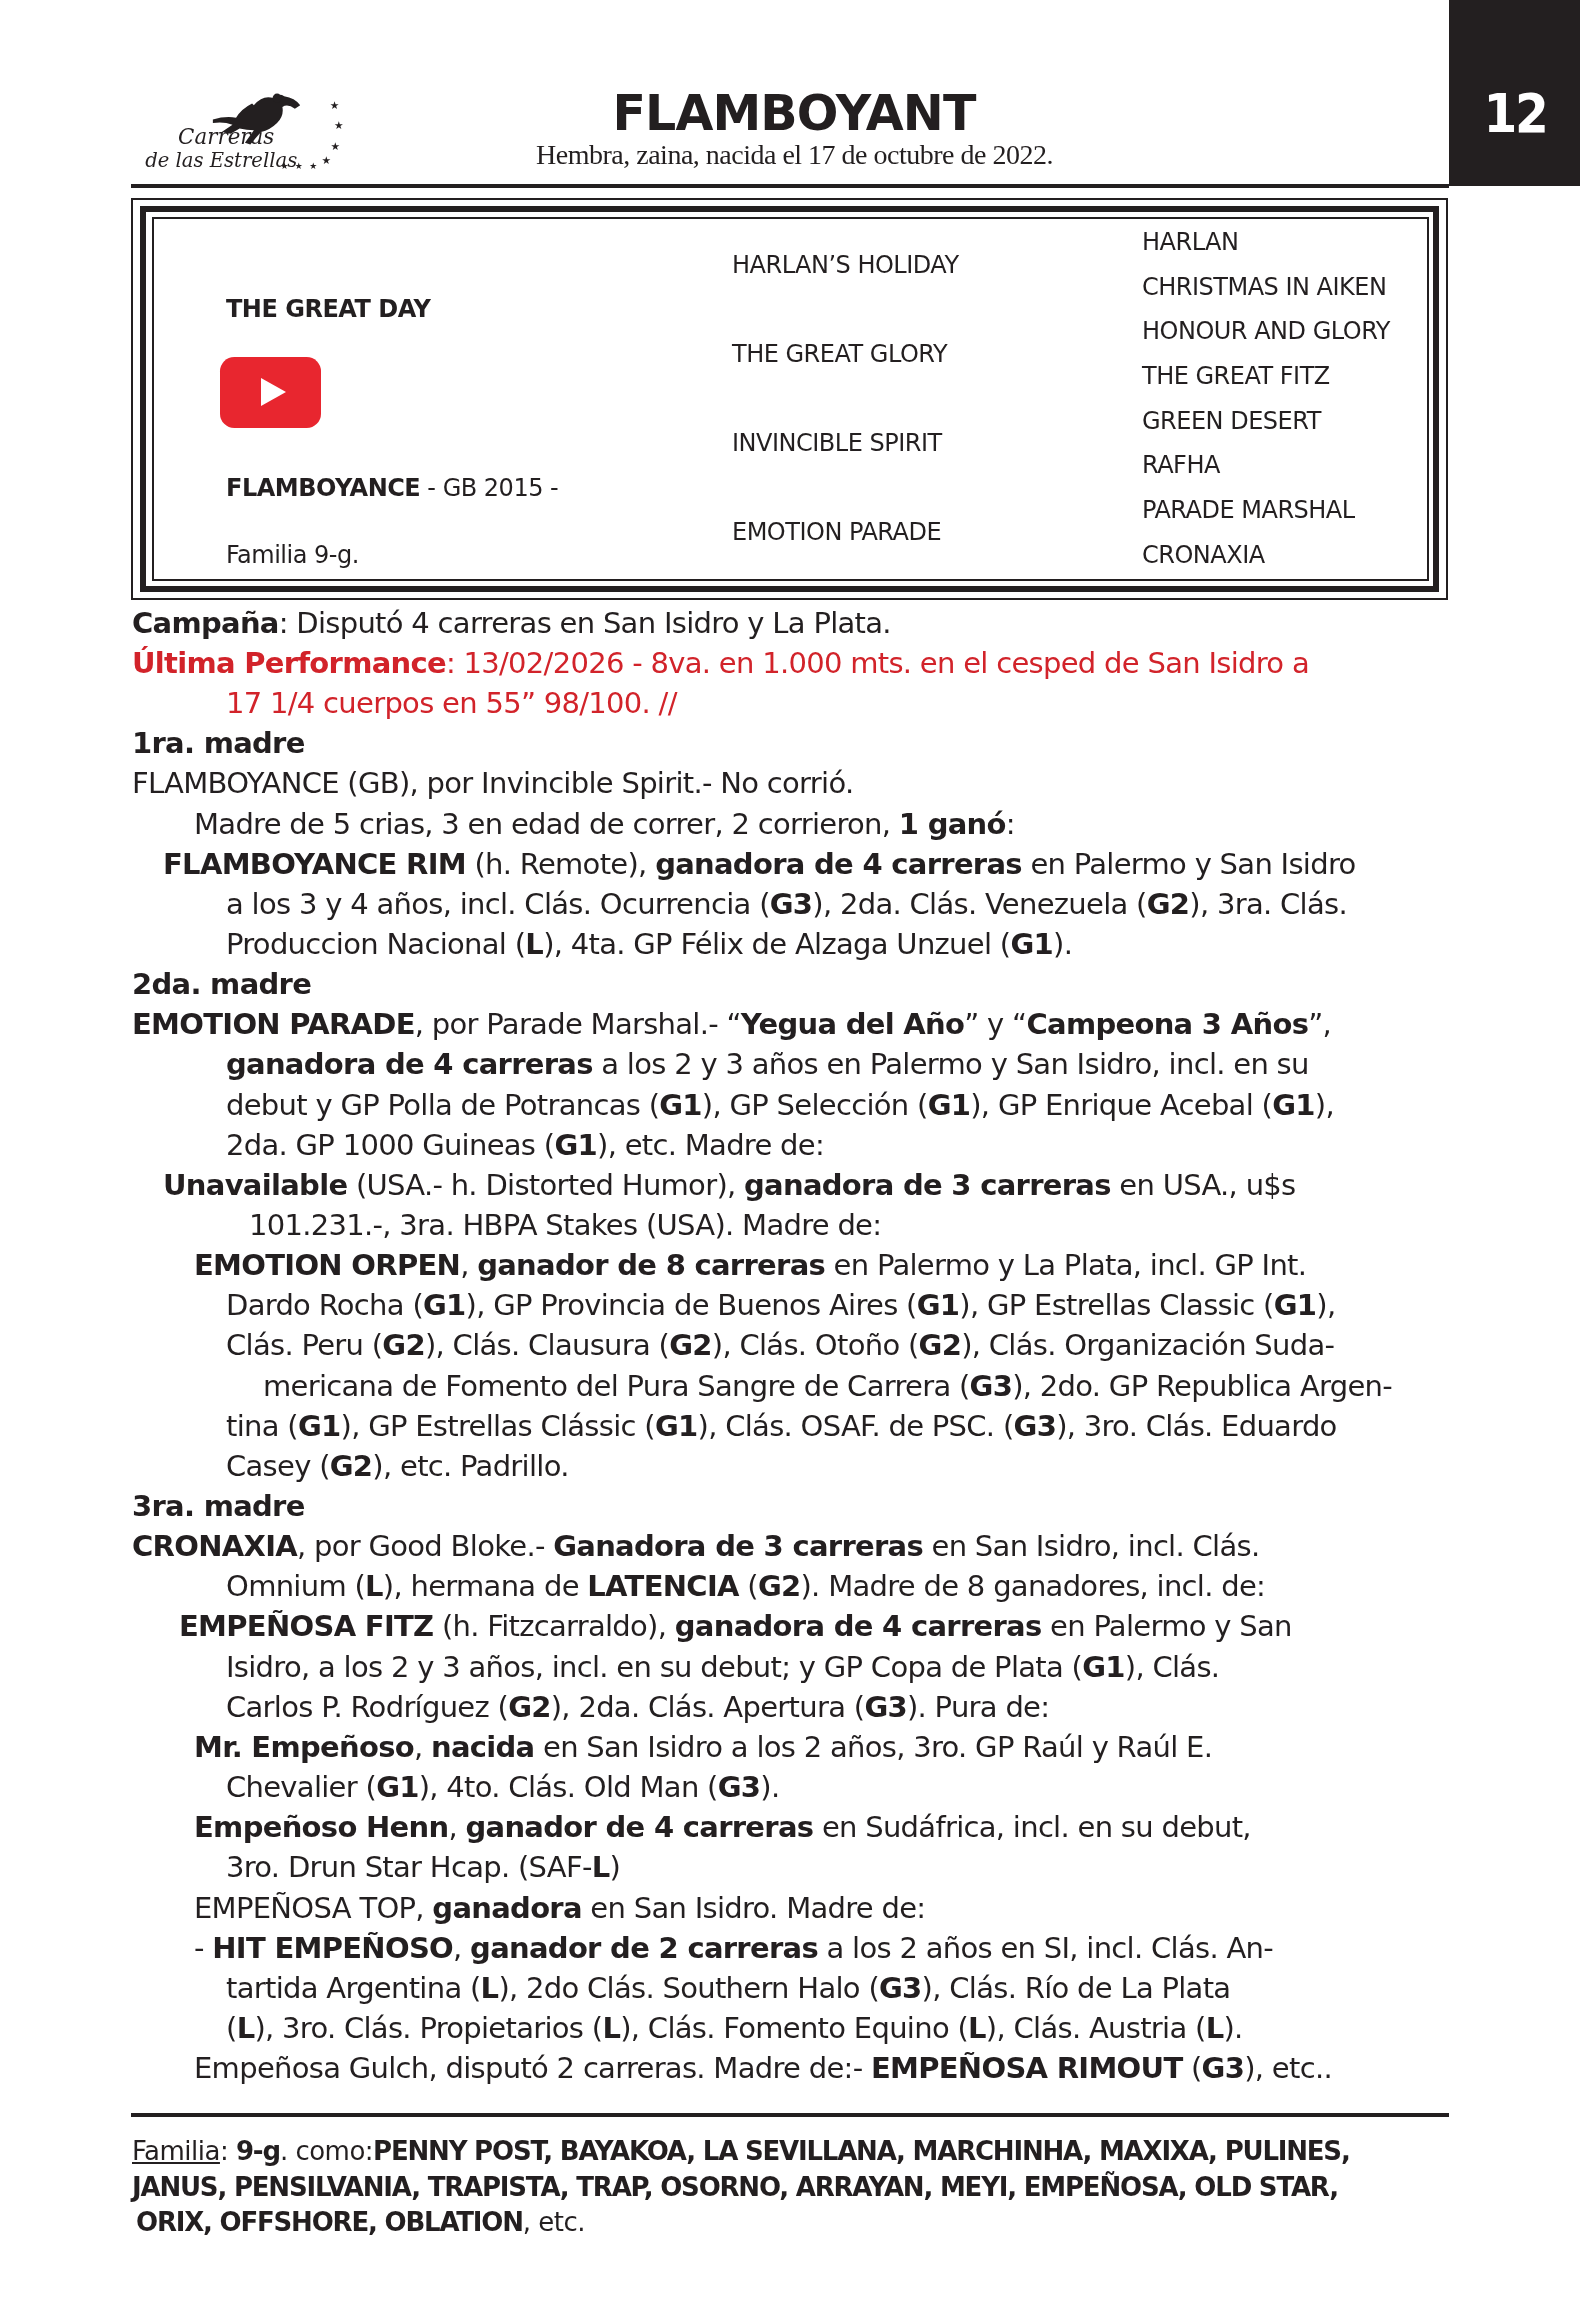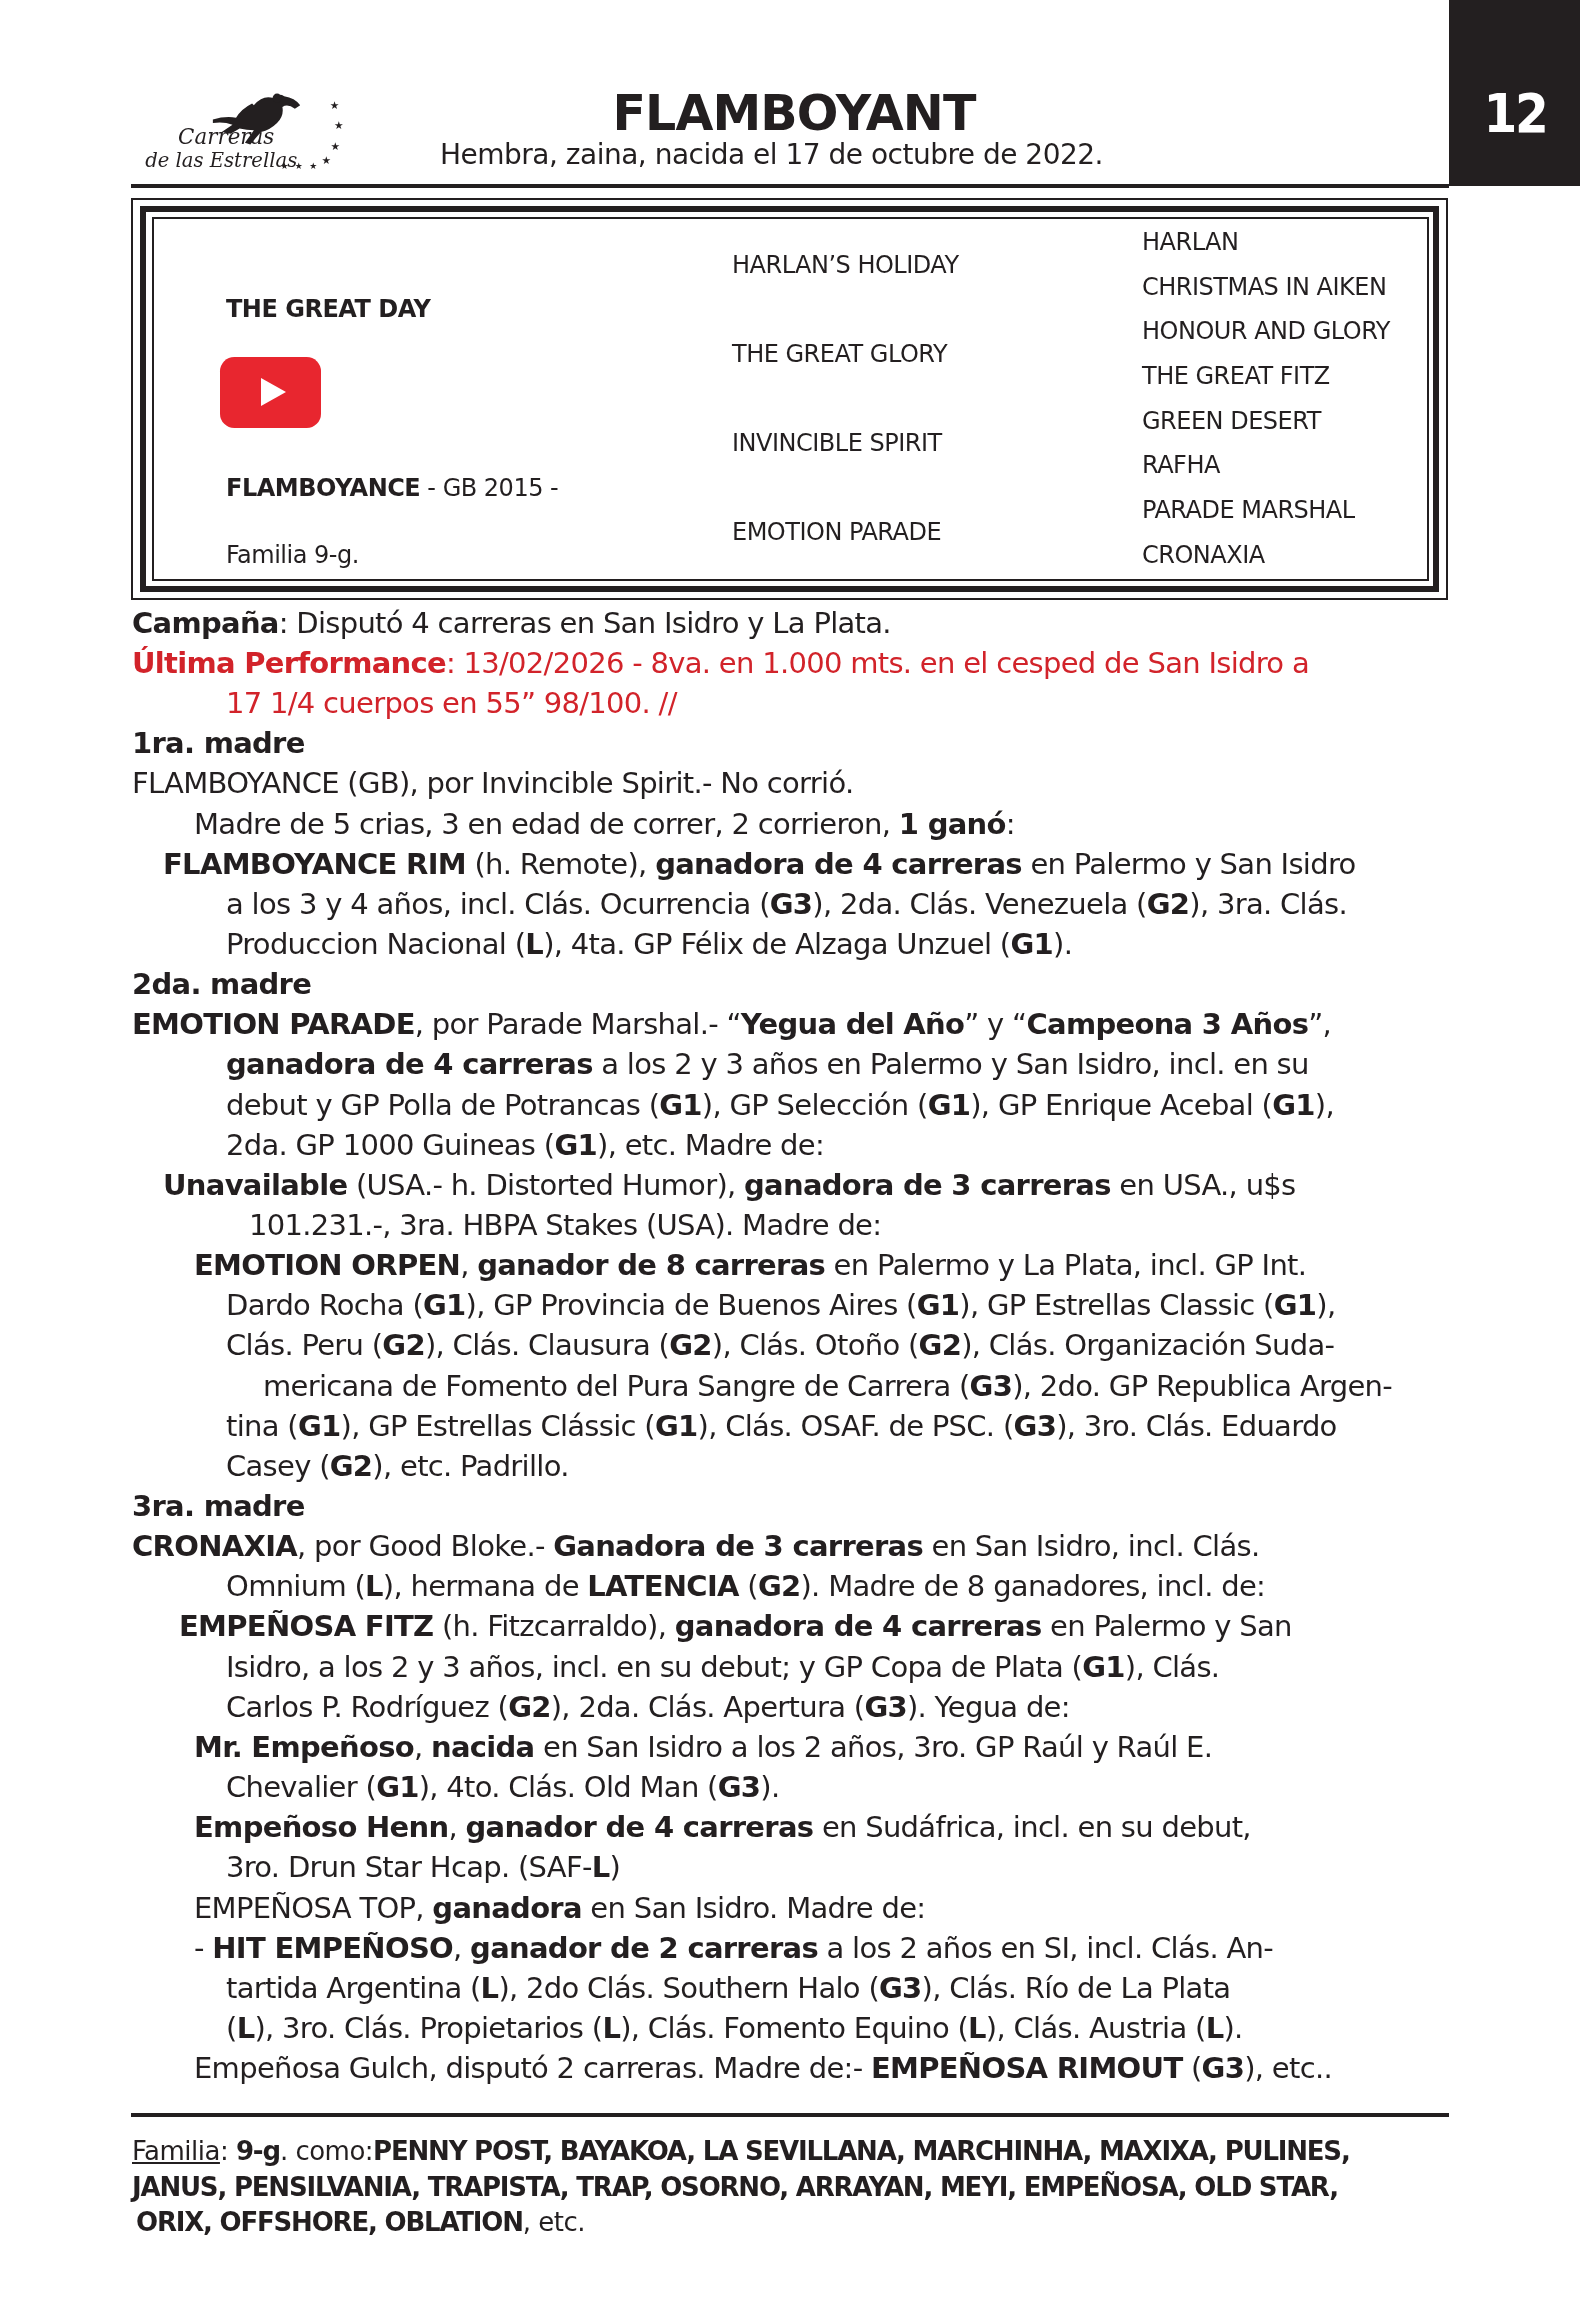--- a/index.html
+++ b/index.html
@@ -6,21 +6,21 @@
   body { width:1581px; height:2319px; background:#ffffff; position:relative; overflow:hidden;
          font-family:"DejaVu Sans", sans-serif; color:#231f20; }
   .abs { position:absolute; }
   
   #page-num-box { left:1449px; top:0; width:132px; height:186px; background:#231f20; }
   #page-num { position:absolute; left:0; right:0; top:87px; text-align:center; color:#fff;
               font-family:"DejaVu Sans", sans-serif; font-weight:bold; font-size:54px; line-height:54px;
               letter-spacing:-2.7px; transform:scaleX(0.9); }
   #title { left:446px; width:696px; top:86px; text-align:center; font-weight:bold; font-size:50px; line-height:54px;
            letter-spacing:-0.9px; transform:scaleX(0.98); }
-  #subtitle { left:370px; width:803px; top:139px; text-align:center; font-size:28px; line-height:32px; letter-spacing:-0.5px; }
+  #subtitle { left:393px; width:803px; top:139px; text-align:center; font-size:28px; line-height:32px; letter-spacing:-0.5px;font-family:Liberation Serif, serif; }
   #logo { left:138px; top:89px; width:205px; height:85px; }
   .rule { position:absolute; background:#231f20; }
   
   #ped-outer { left:131px; top:198px; width:1317px; height:402px; border:2.7px solid #231f20; box-sizing:border-box; }
   #ped-mid { left:140px; top:206px; width:1299px; height:386px; border:6.2px solid #231f20; box-sizing:border-box; }
   #ped-inner { left:152px; top:217px; width:1277px; height:364px; border:2.7px solid #231f20; box-sizing:border-box; }
   .ped { position:absolute; font-size:24px; line-height:27px; letter-spacing:-0.5px; white-space:nowrap; }
   .ped b { font-weight:bold; }
   #yt { left:220px; top:357px; width:101px; height:71px; background:#e8262f; border-radius:14.3px; }
   #yt-tri { position:absolute; left:41px; top:21.4px; width:0; height:0; border-top:14.3px solid transparent;
@@ -104,21 +104,21 @@
     <div class="line" style="left: 226px; top: 1287px;"><span>Dardo Rocha (</span><b>G1</b><span>), GP Provincia de Buenos Aires (</span><b>G1</b><span>), GP  Estrellas Classic (</span><b>G1</b><span>),</span></div>
     <div class="line" style="left: 226px; top: 1327px;"><span>Clás. Peru (</span><b>G2</b><span>), Clás. Clausura (</span><b>G2</b><span>), Clás. Otoño (</span><b>G2</b><span>), Clás. Organización Suda-</span></div>
     <div class="line" style="left: 226px; top: 1368px; margin-left: 37px;"><span>mericana de Fomento del Pura Sangre de Carrera (</span><b>G3</b><span>), 2do. GP Republica Argen-</span></div>
     <div class="line" style="left: 226px; top: 1408px;"><span>tina (</span><b>G1</b><span>), GP Estrellas Clássic (</span><b>G1</b><span>), Clás. OSAF. de PSC. (</span><b>G3</b><span>), 3ro. Clás. Eduardo</span></div>
     <div class="line" style="left: 226px; top: 1448px;"><span>Casey (</span><b>G2</b><span>), etc. Padrillo.</span></div>
     <div class="line" style="left: 132px; top: 1488px;"><b>3ra. madre</b></div>
     <div class="line" style="left: 132px; top: 1528px;"><b>CRONAXIA</b><span>, por Good Bloke.- </span><b>Ganadora de 3 carreras</b><span> en San Isidro, incl. Clás.</span></div>
     <div class="line" style="left: 226px; top: 1568px;"><span>Omnium (</span><b>L</b><span>), hermana de </span><b>LATENCIA</b><span> (</span><b>G2</b><span>). Madre de 8 ganadores, incl. de:</span></div>
     <div class="line" style="left: 179px; top: 1608px;"><b>EMPEÑOSA FITZ</b><span> (h. Fitzcarraldo), </span><b>ganadora de 4 carreras</b><span> en Palermo y San</span></div>
     <div class="line" style="left: 226px; top: 1649px;"><span>Isidro, a los 2 y 3 años, incl. en su debut; y GP Copa de Plata (</span><b>G1</b><span>), Clás.</span></div>
-    <div class="line" style="left: 226px; top: 1689px;"><span>Carlos P. Rodríguez (</span><b>G2</b><span>), 2da. Clás. Apertura (</span><b>G3</b><span>). Yegua de:</span></div>
+    <div class="line" style="left: 226px; top: 1689px;"><span>Carlos P. Rodríguez (</span><b>G2</b><span>), 2da. Clás. Apertura (</span><b>G3</b><span>). Pura de:</span></div>
     <div class="line" style="left: 194px; top: 1729px;"><b>Mr. Empeñoso</b><span>, </span><b>nacida</b><span> en San Isidro a los 2 años, 3ro. GP Raúl y Raúl E.</span></div>
     <div class="line" style="left: 226px; top: 1769px;"><span>Chevalier (</span><b>G1</b><span>), 4to. Clás. Old Man (</span><b>G3</b><span>).</span></div>
     <div class="line" style="left: 194px; top: 1809px;"><b>Empeñoso Henn</b><span>, </span><b>ganador de 4 carreras</b><span> en Sudáfrica, incl. en su debut,</span></div>
     <div class="line" style="left: 226px; top: 1849px;"><span>3ro. Drun Star Hcap. (SAF-</span><b>L</b><span>)</span></div>
     <div class="line" style="left: 194px; top: 1890px;"><span>EMPEÑOSA TOP, </span><b>ganadora</b><span> en San Isidro. Madre de:</span></div>
     <div class="line" style="left: 194px; top: 1930px;"><span>- </span><b>HIT EMPEÑOSO</b><span>, </span><b>ganador de 2 carreras</b><span> a los 2 años en SI, incl. Clás. An-</span></div>
     <div class="line" style="left: 226px; top: 1970px;"><span>tartida Argentina (</span><b>L</b><span>), 2do Clás. Southern Halo (</span><b>G3</b><span>), Clás. Río de La Plata</span></div>
     <div class="line" style="left: 226px; top: 2010px;"><span>(</span><b>L</b><span>), 3ro. Clás. Propietarios (</span><b>L</b><span>), Clás. Fomento Equino (</span><b>L</b><span>), Clás. Austria (</span><b>L</b><span>).</span></div>
     <div class="line" style="left: 194px; top: 2050px;"><span>Empeñosa Gulch, disputó 2 carreras. Madre de:- </span><b>EMPEÑOSA RIMOUT</b><span> (</span><b>G3</b><span>), etc..</span></div>
   </div>

